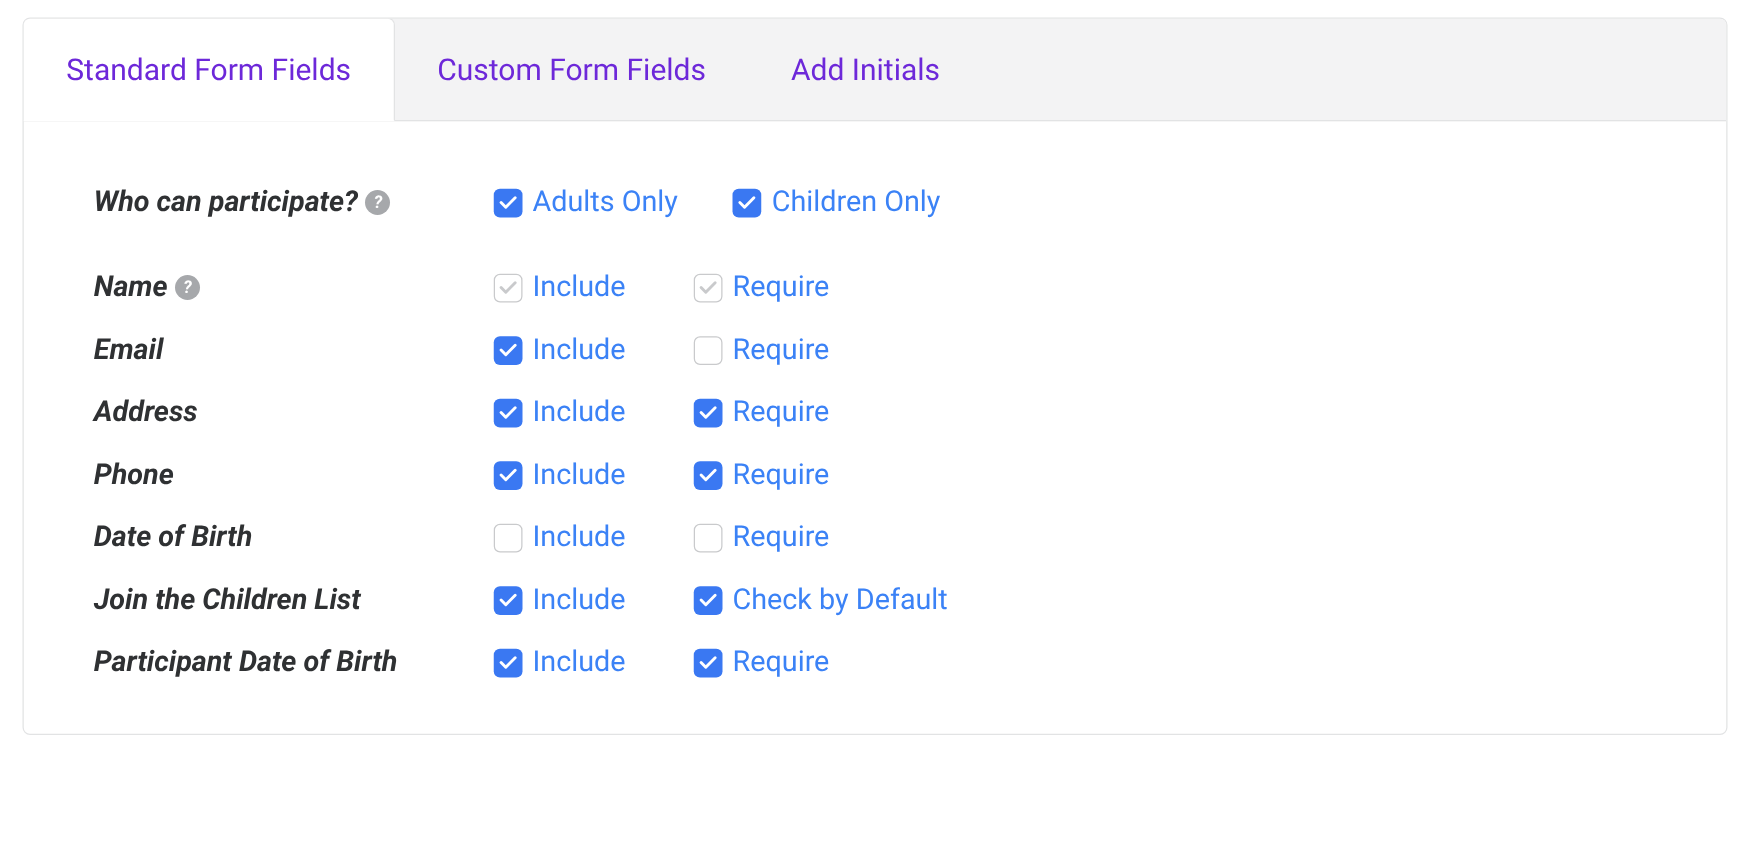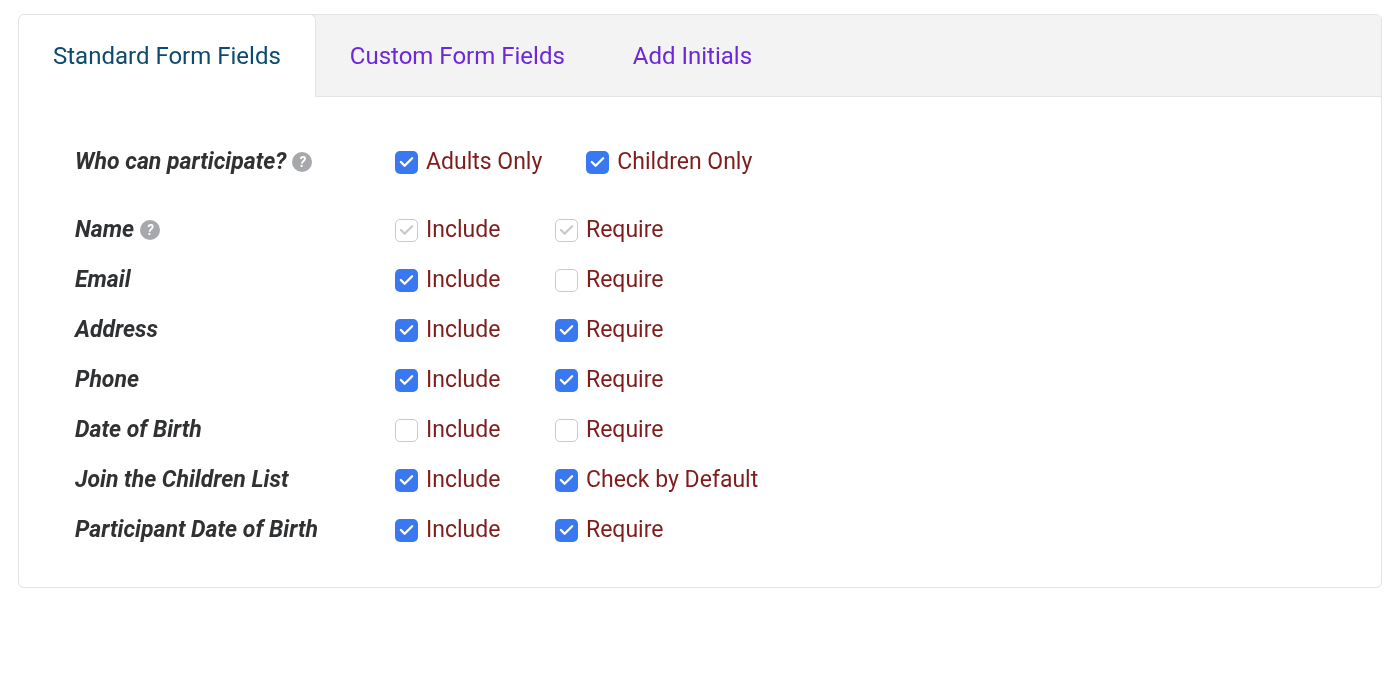--- a/index.html
+++ b/index.html
@@ -32,21 +32,21 @@
     justify-content: center;
     padding: 0 34px;
     font-size: 24px;
     color: #6d28d9;
     cursor: pointer;
     border-right: 0;
     position: relative;
   }
   .tab.active {
     background: #fff;
-    color: #0c4a6e;
+    color: #6d28d9;
     border: 1px solid #e2e3e4;
     border-bottom: 1px solid #fff;
     border-radius: 6px 6px 0 0;
     margin-bottom: -1px;
     margin-left: -1px;
     margin-top: -1px;
   }
   .content {
     padding: 48px 56px 40px 56px;
   }
@@ -71,21 +71,21 @@
   }
   .options-col {
     display: flex;
     flex-wrap: wrap;
     align-items: center;
   }
   .opt {
     display: flex;
     align-items: center;
     gap: 8px;
-    color: #7f1d1d;
+    color: #3b82f6;
   }
   .participate .opt { margin-right: 44px; }
   .fixed-include { width: 160px; }
   .fixed-require {}
   .chk {
     width: 23px;
     height: 23px;
     border-radius: 5px;
     display: inline-flex;
     align-items: center;

